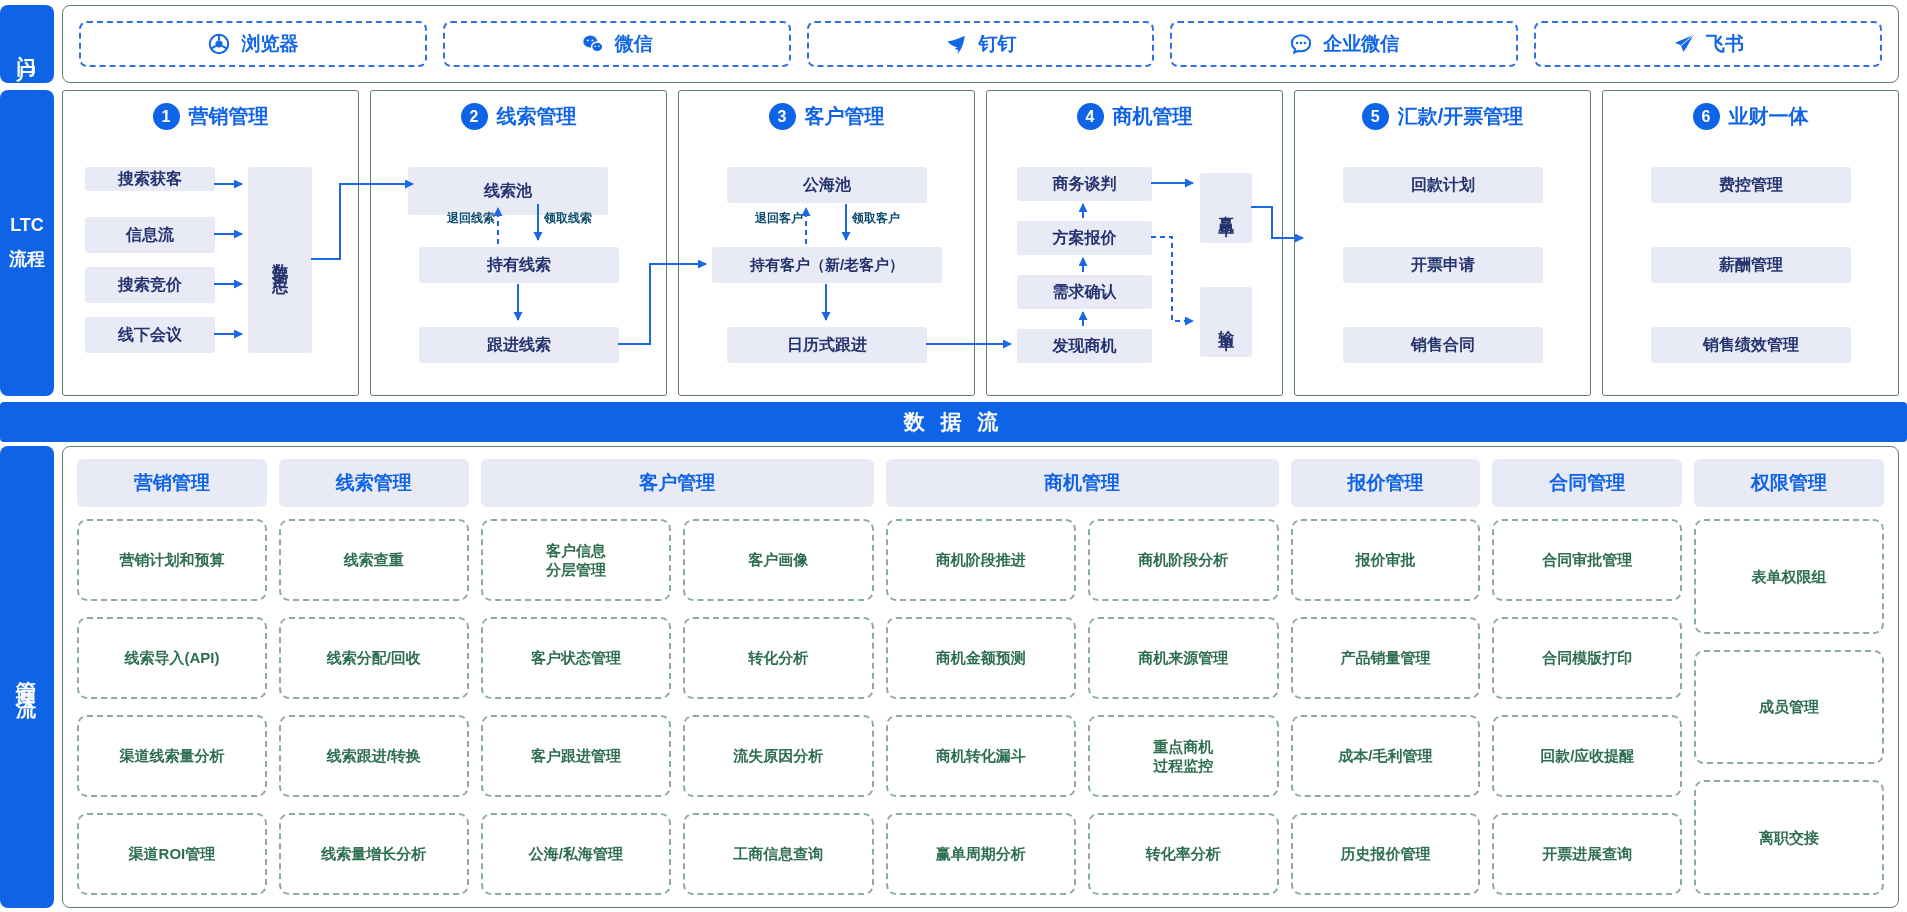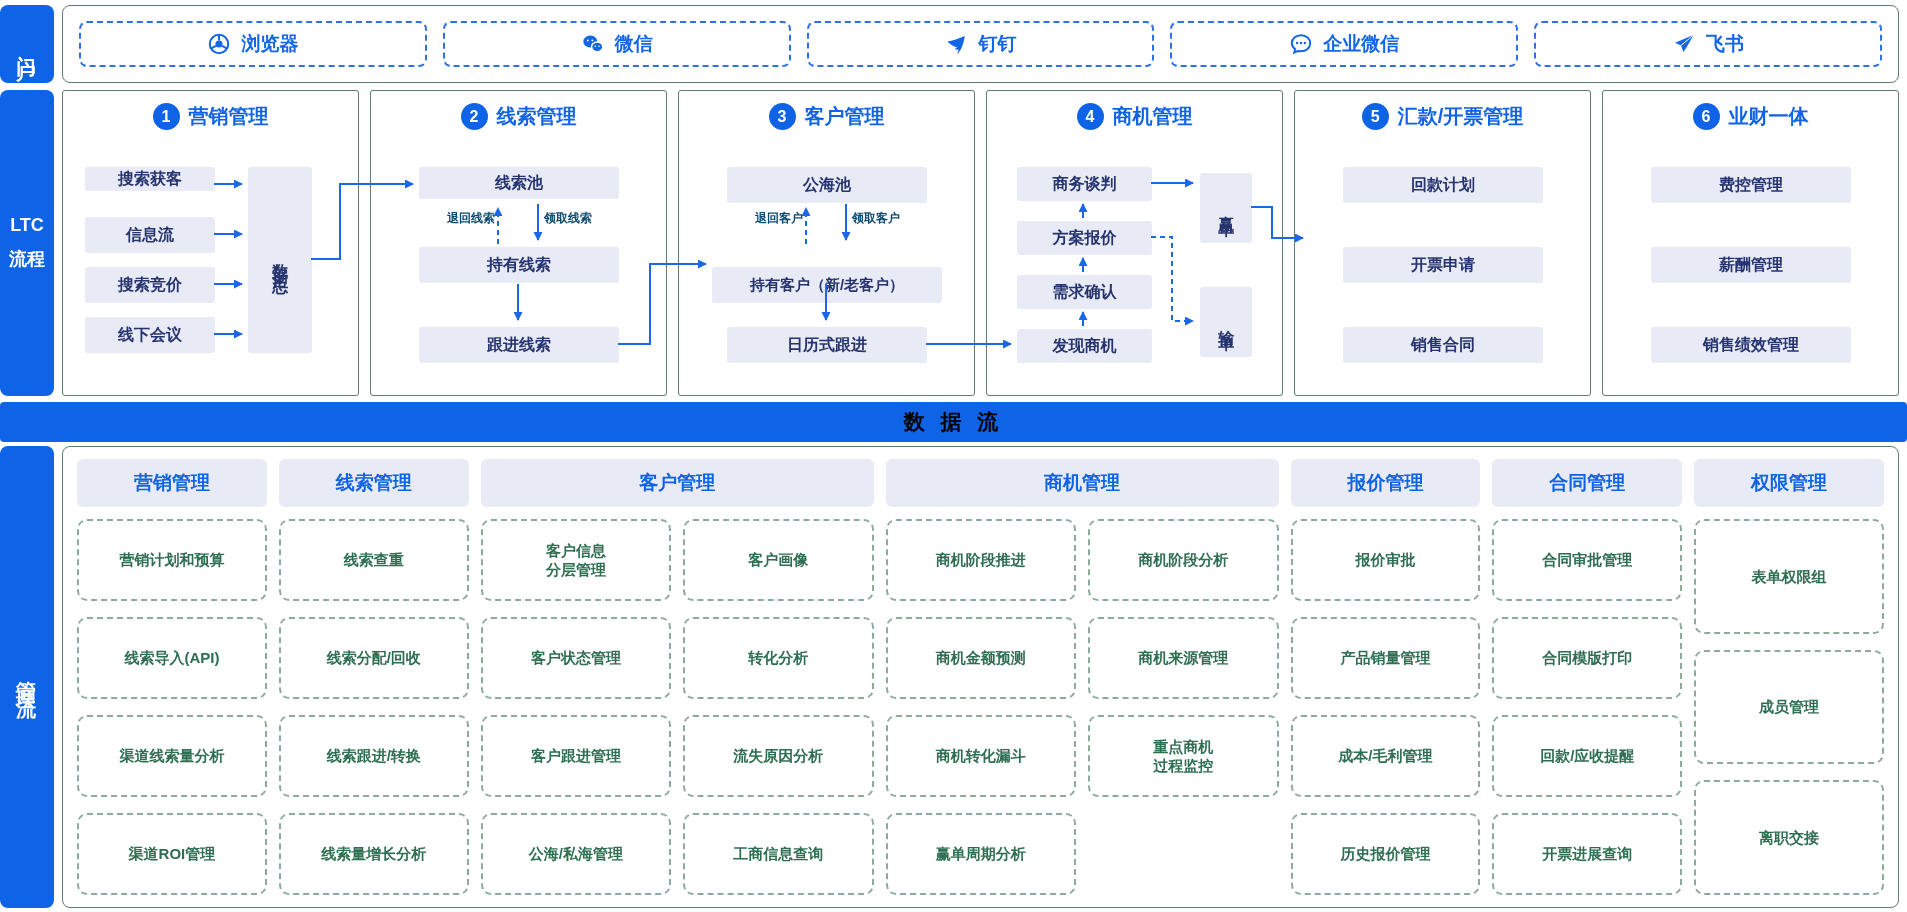--- a/index.html
+++ b/index.html
@@ -28,21 +28,21 @@
   .ltc-head { position:absolute; top:12px; left:0; right:0; display:flex; align-items:center; justify-content:center; gap:9px; }
   .num { width:27px; height:27px; border-radius:50%; background:#0f63e6; color:#fff; font-size:16px; font-weight:bold;
          display:flex; align-items:center; justify-content:center; flex:0 0 auto; }
   .ltc-title { color:#0f63e6; font-size:20px; font-weight:bold; white-space:nowrap; }
   .lbox { position:absolute; background:#e8eaf6; color:#25336e; font-size:16px; font-weight:600;
           display:flex; align-items:center; justify-content:center; text-align:center; border-radius:3px; line-height:1.15; }
   .vbox { writing-mode:vertical-lr; text-orientation:upright; letter-spacing:5px; }
   .alabel { position:absolute; color:#0c4a6e; font-size:12px; font-weight:bold; height:14px; }
   
   #dataflow { position:absolute; left:0; top:402px; width:1907px; height:40px; background:#0f63e6; border-radius:4px;
-              color:#000000; font-size:21px; font-weight:bold; letter-spacing:5px;
+              color:#ffffff; font-size:21px; font-weight:bold; letter-spacing:5px;
               display:flex; align-items:center; justify-content:center; }
   
   #mgmt-box { position:absolute; left:62px; top:446px; width:1837px; height:462px;
               border:1px solid #5e7d6c; border-radius:8px; padding:12px 14px; display:flex; gap:12px; background:#fff; }
   .mgmt-col { flex:1 1 0; display:flex; flex-direction:column; min-width:0; }
   .mgmt-col.wide { flex:2.07 1 0; }
   .mgmt-header { height:48px; background:#e8eaf6; border-radius:6px; color:#0f63e6; font-size:19px; font-weight:bold;
                  display:flex; align-items:center; justify-content:center; margin-bottom:12px; flex:0 0 auto; }
   .mgmt-items { flex:1 1 auto; display:flex; flex-direction:column; gap:16px; }
   .mgmt-items.two-col { display:grid; grid-template-columns:1fr 1fr; grid-auto-rows:1fr; gap:16px 12px; }
@@ -134,32 +134,32 @@
     <div class="lbox" style="left:22px;top:176px;width:130px;height:36px;">搜索竞价</div>
     <div class="lbox" style="left:22px;top:226px;width:130px;height:36px;">线下会议</div>
     <div class="lbox vbox" style="left:185px;top:76px;width:64px;height:186px;">数据汇总</div>
   </div>
 
   <div class="col" style="left:308px;">
     <div class="ltc-head">
       <span class="num">2</span>
       <span class="ltc-title">线索管理</span>
     </div>
-    <div class="lbox" style="left:48px;top:76px;width:200px;height:32px;">线索池</div>
+    <div class="lbox" style="left:37px;top:76px;width:200px;height:48px;">线索池</div>
     <div class="lbox" style="left:48px;top:156px;width:200px;height:36px;">持有线索</div>
     <div class="lbox" style="left:48px;top:236px;width:200px;height:36px;">跟进线索</div>
   </div>
 
   <div class="col" style="left:616px;">
     <div class="ltc-head">
       <span class="num">3</span>
       <span class="ltc-title">客户管理</span>
     </div>
     <div class="lbox" style="left:48px;top:76px;width:200px;height:36px;">公海池</div>
-    <div class="lbox" style="left:33px;top:156px;width:230px;height:36px;font-size:15px;margin-top:20px;">持有客户（新/老客户）</div>
+    <div class="lbox" style="left:33px;top:156px;width:230px;height:36px;font-size:15px;">持有客户（新/老客户）</div>
     <div class="lbox" style="left:48px;top:236px;width:200px;height:36px;">日历式跟进</div>
   </div>
 
   <div class="col" style="left:924px;">
     <div class="ltc-head">
       <span class="num">4</span>
       <span class="ltc-title">商机管理</span>
     </div>
     <div class="lbox" style="left:30px;top:76px;width:135px;height:34px;">商务谈判</div>
     <div class="lbox" style="left:30px;top:130px;width:135px;height:34px;">方案报价</div>
@@ -275,20 +275,21 @@
       <div class="mgmt-header">商机管理</div>
       <div class="mgmt-items two-col">
         <div class="mgmt-item">商机阶段推进</div>
         <div class="mgmt-item">商机阶段分析</div>
         <div class="mgmt-item">商机金额预测</div>
         <div class="mgmt-item">商机来源管理</div>
         <div class="mgmt-item">商机转化漏斗</div>
         <div class="mgmt-item">重点商机
 过程监控</div>
         <div class="mgmt-item">赢单周期分析</div>
+        <div class="mgmt-item">转化率分析</div>
       </div>
     </div>
     <div class="mgmt-col">
       <div class="mgmt-header">报价管理</div>
       <div class="mgmt-items">
         <div class="mgmt-item">报价审批</div>
         <div class="mgmt-item">产品销量管理</div>
         <div class="mgmt-item">成本/毛利管理</div>
         <div class="mgmt-item">历史报价管理</div>
       </div>

